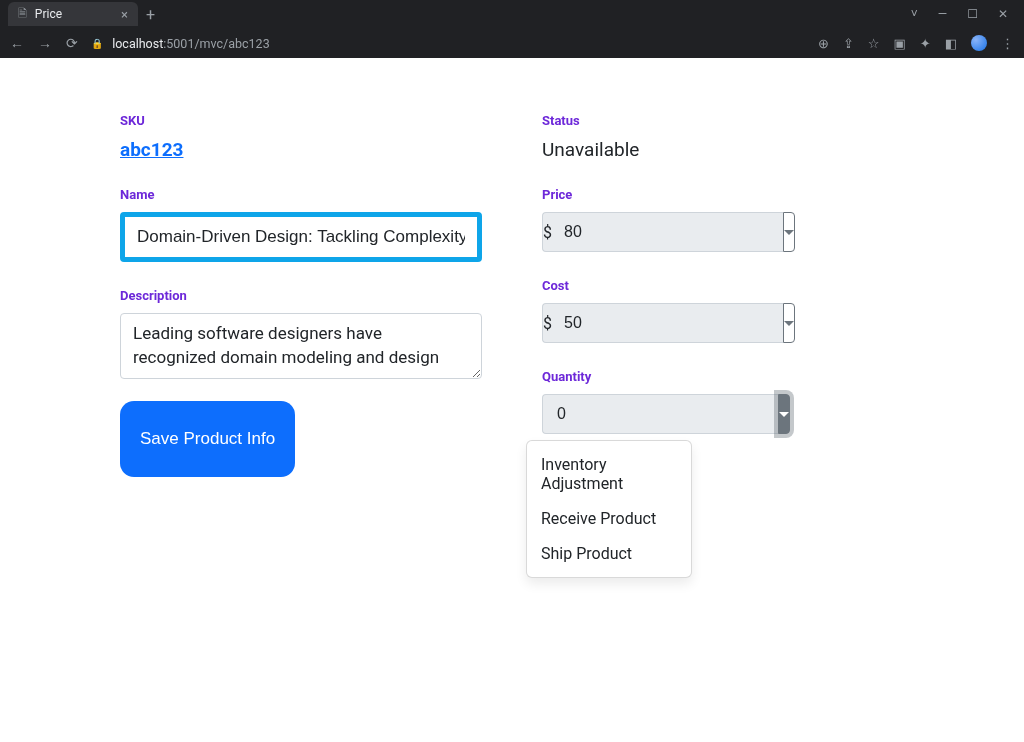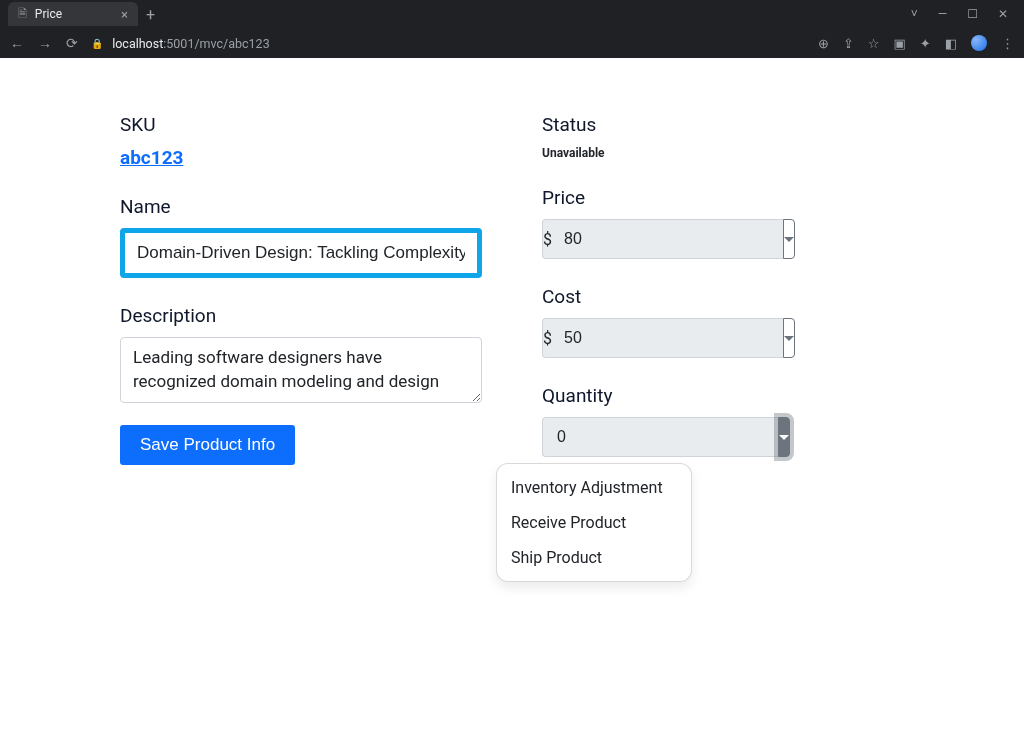--- a/index.html
+++ b/index.html
@@ -83,35 +83,36 @@
       background: radial-gradient(circle at 30% 30%, #8ab4f8, #1a73e8);
     }
     
     .page {
       padding: 55px 120px 0 120px;
       display: flex;
       gap: 60px;
     }
     .col { flex: 1; }
     .field-label {
-      font-size: 19px;
-      color: #0f172a;
+      font-size: 13px;
+      color: #6d28d9;
       margin-bottom: 10px;
+      font-weight: bold;
     }
     .section { margin-bottom: 26px; }
     .sku-link {
       color: #0d6efd;
       font-weight: 700;
       font-size: 19px;
       text-decoration: underline;
       text-align: right;
     }
     .status-value {
-      font-weight: 700;
-      font-size: 12px;
+      font-weight: 400;
+      font-size: 19px;
       color: #212529;
     }
     .text-input {
       width: 100%;
       border: 5px solid #0ea5e9;
       border-radius: 4px;
       padding: 10px 12px;
       font-size: 17px;
       color: #212529;
       background:#fff;
@@ -126,22 +127,22 @@
       color: #212529;
       resize: vertical;
       font-family: inherit;
       line-height:1.4;
       background:#fff;
     }
     .btn-primary {
       background: #0d6efd;
       color: #fff;
       border: none;
-      border-radius: 3px;
-      padding: 10px 20px;
+      border-radius: 14px;
+      padding: 28px 20px;
       font-size: 17px;
       cursor: pointer;
       text-align: right;
     }
     .input-group {
       display:flex;
       width: 190px;
       height: 40px;
     }
     .input-prefix {
@@ -203,22 +204,22 @@
       padding:0 14px;
       font-size:16px;
       color:#212529;
     }
     .dropdown-menu {
       position:absolute;
       top: 46px;
       right:0;
       background:#fff;
       border:1px solid rgba(0,0,0,0.15);
-      border-radius:12px;
-      width:196px;
+      border-radius:6px;
+      width:166px;
       padding:6px 0;
       box-shadow: 0 6px 12px rgba(0,0,0,0.08);
     }
     .dropdown-item {
       padding:8px 14px;
       font-size:16px;
       color:#212529;
       cursor:pointer;
     }
   </style>

